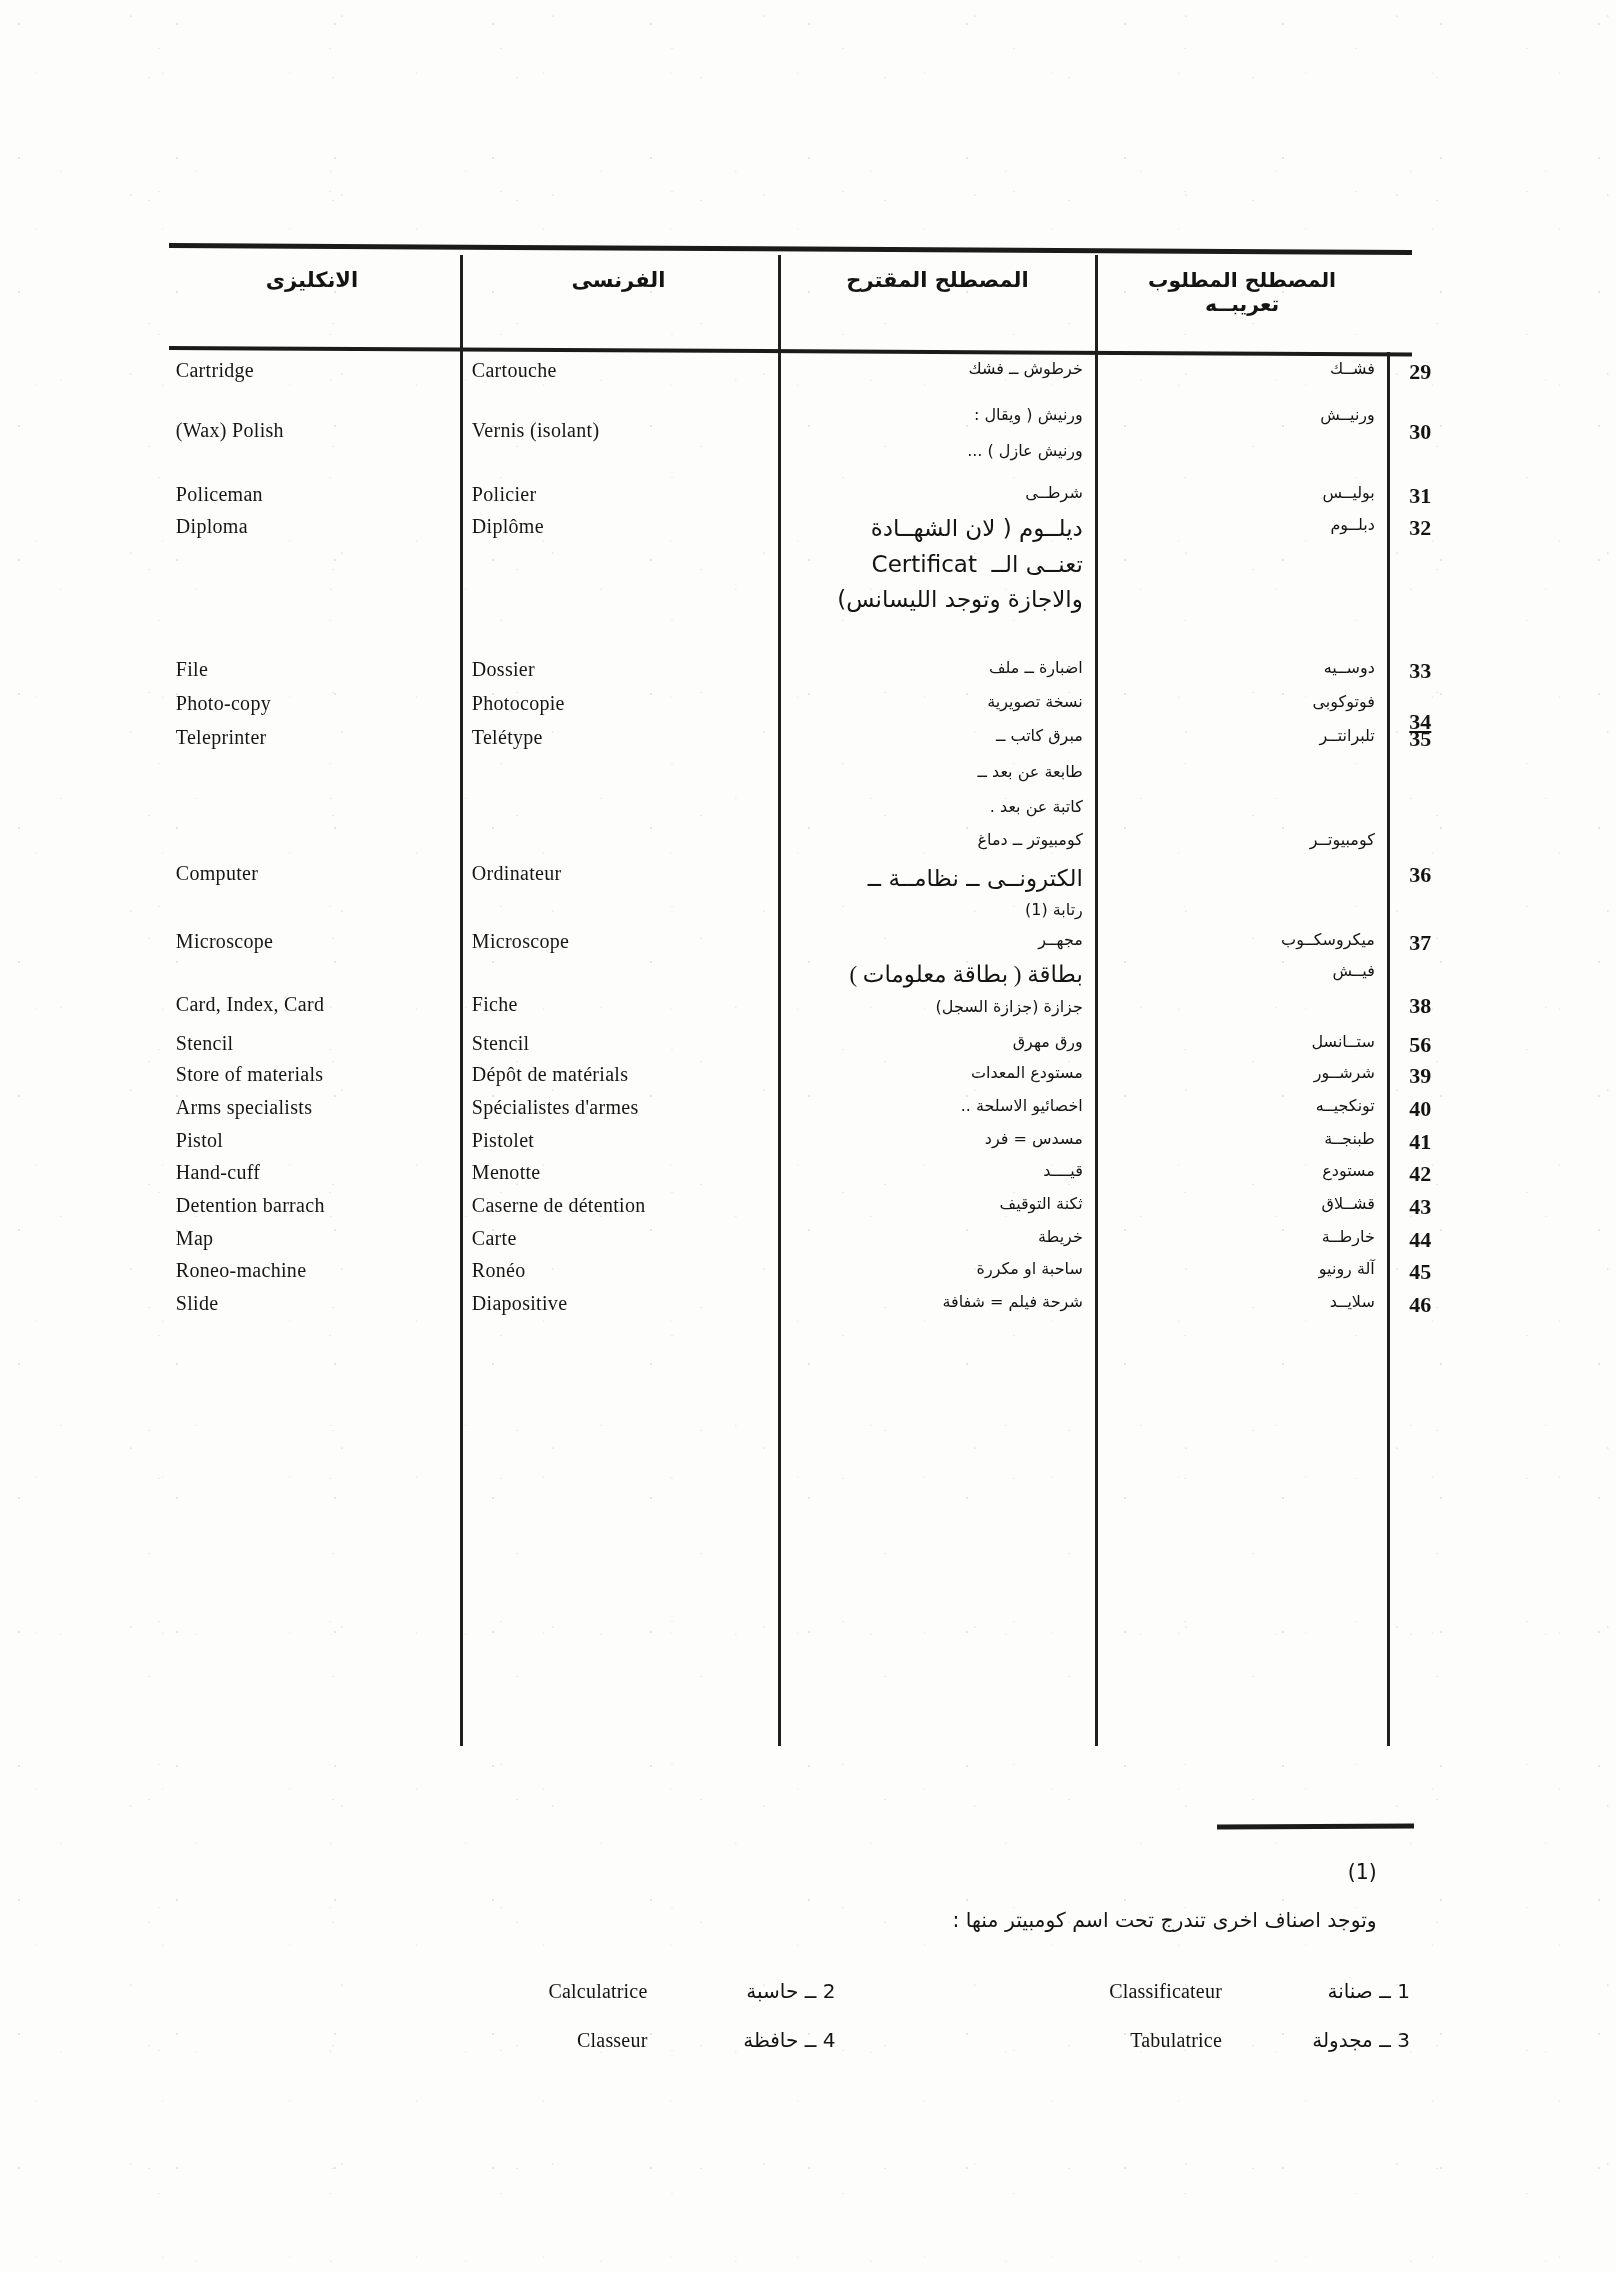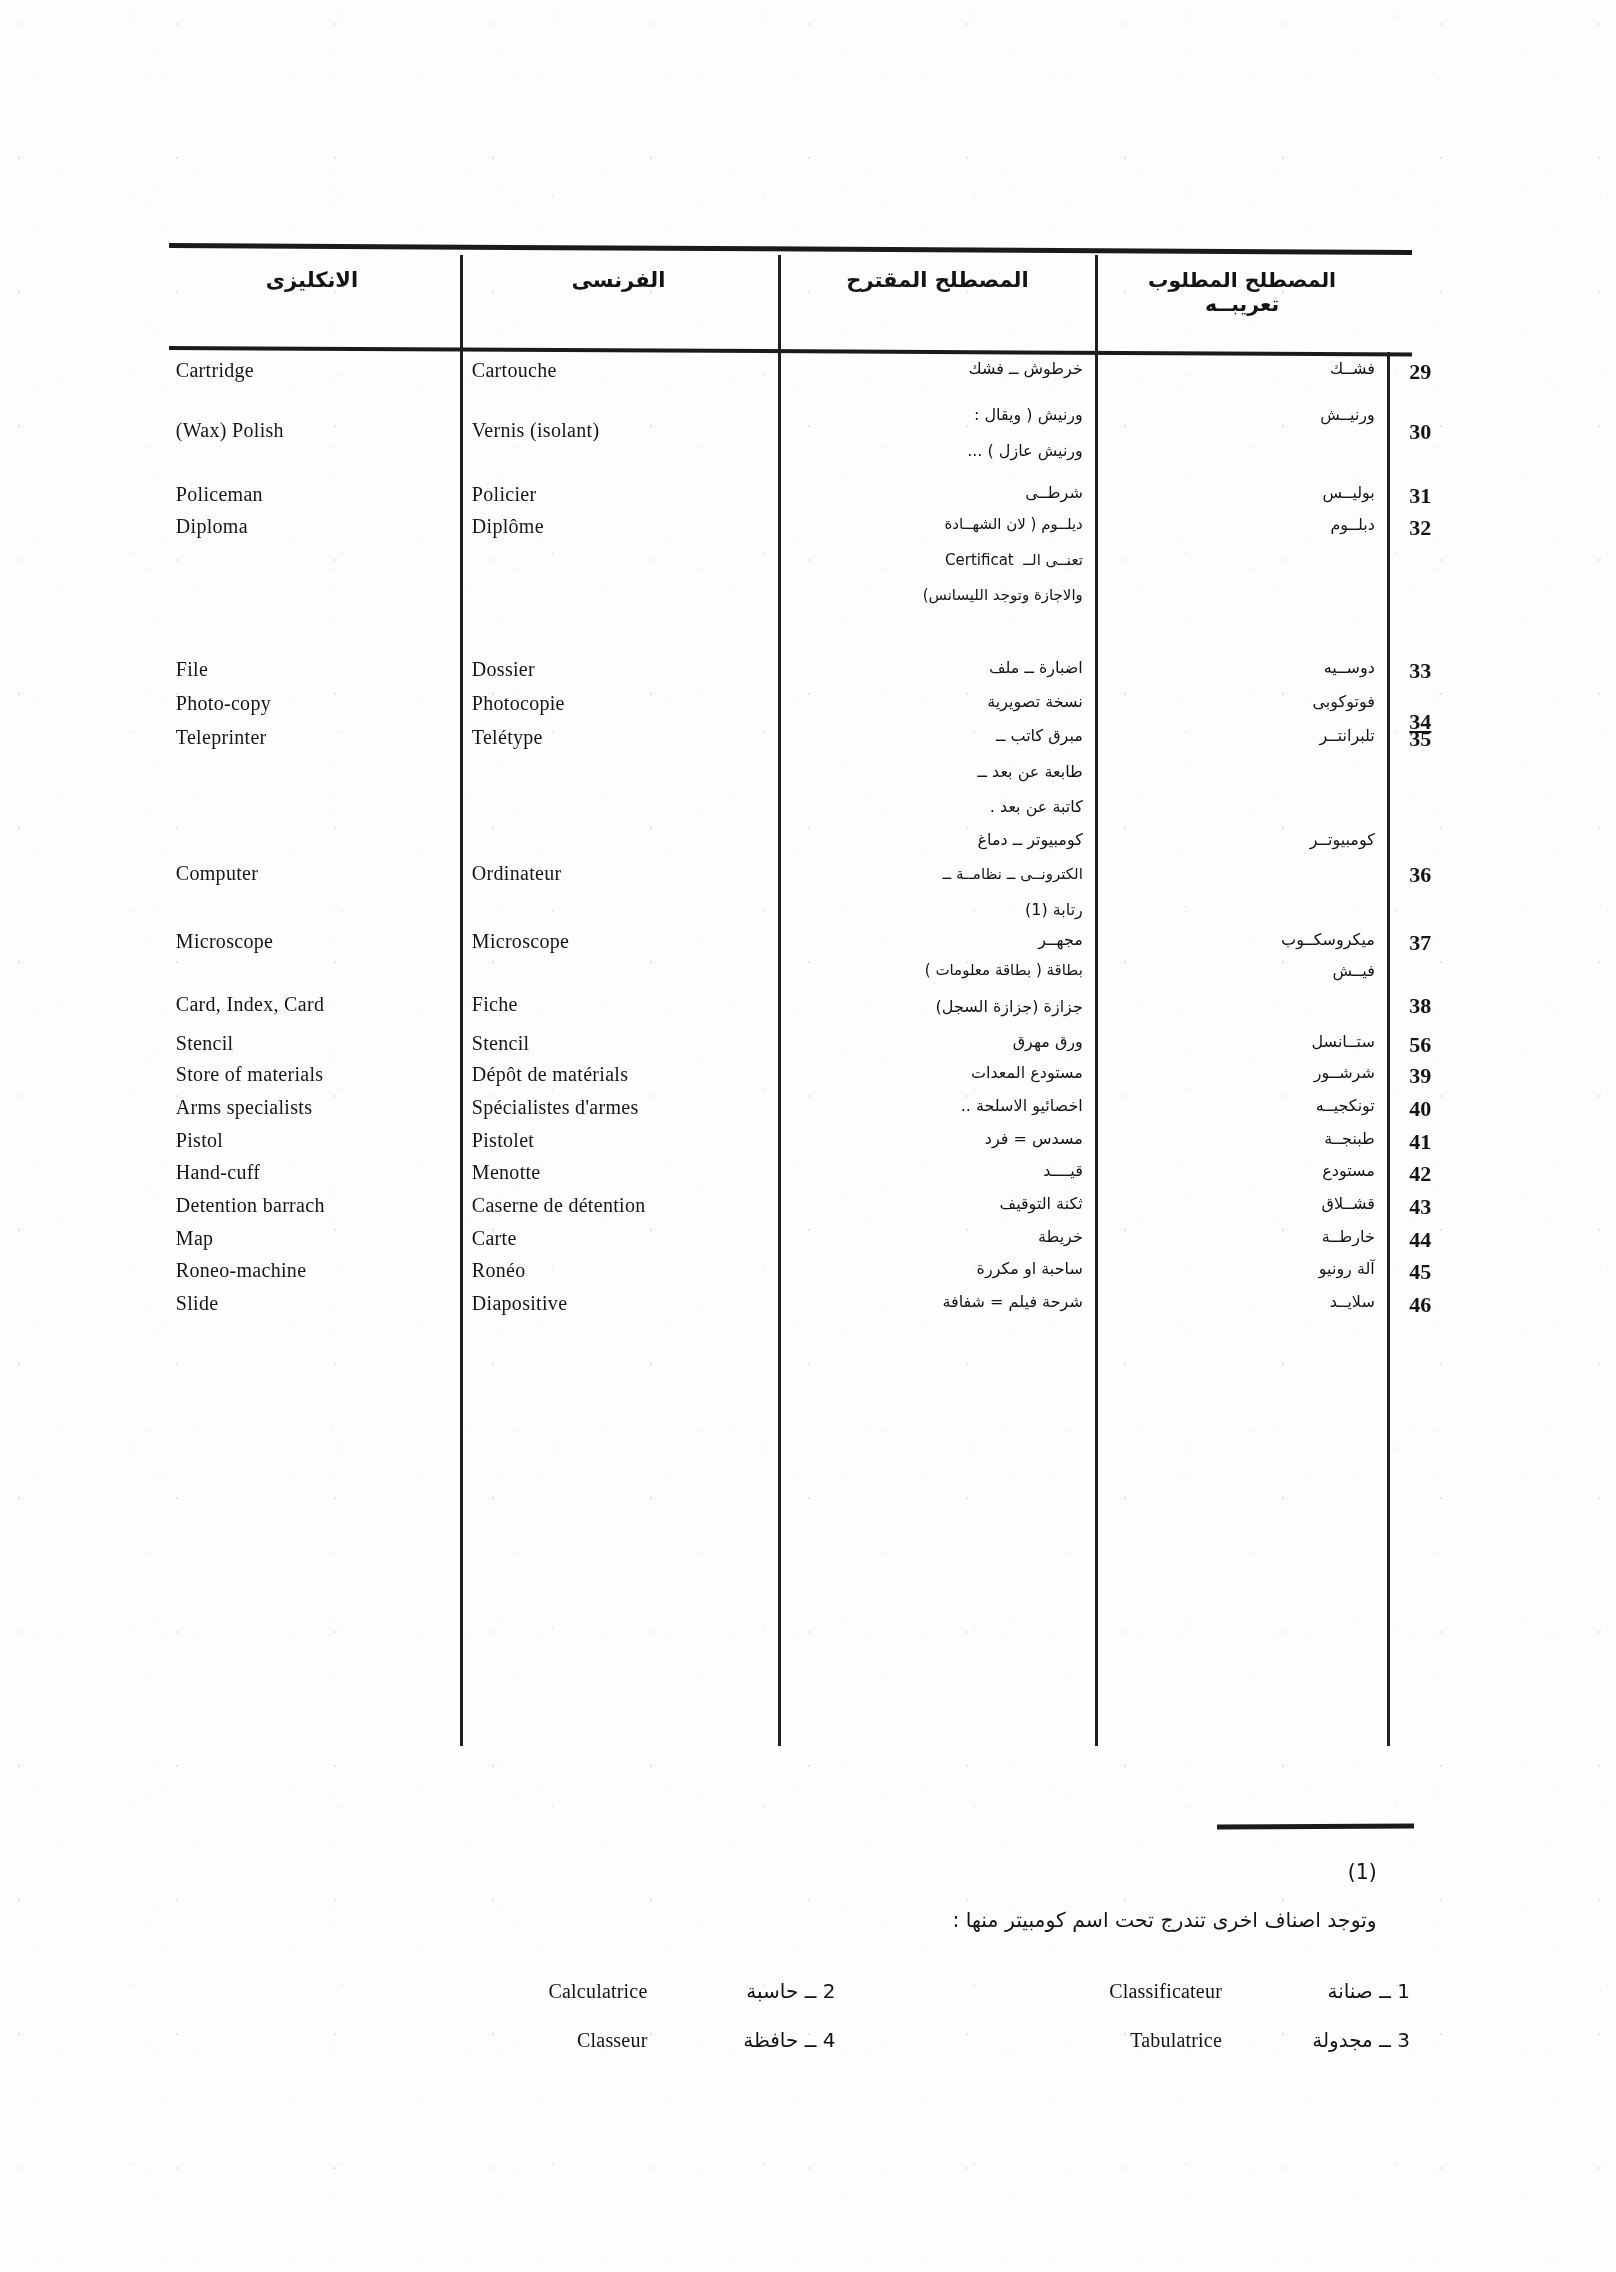--- a/index.html
+++ b/index.html
@@ -120,21 +120,21 @@
   .fr-txt { left: 6.8px; }
 
   .ar-txt {
     font-family: "DejaVu Sans", "Liberation Sans", sans-serif;
     font-size: 16px;
     direction: rtl;
     color: #141414;
     right: 8.2px;
     text-align: right;
   }
-  .ar-txt.ar-small { font-size: 15px; }
+  .ar-txt.ar-small { font-size: 23px; }
 
   .num-txt {
     font-family: "Liberation Serif", "DejaVu Serif", serif;
     font-weight: 700;
     font-size: 22px;
     color: #141414;
     left: 16.3px;
   }
 
   
@@ -276,21 +276,21 @@
           <div class="ln ar-txt ar-small" style="top: 227px;">والاجازة وتوجد الليسانس)</div>
           <div class="ln ar-txt" style="top: 299px;">اضبارة ــ ملف</div>
           <div class="ln ar-txt" style="top: 333px;">نسخة تصويرية</div>
           <div class="ln ar-txt" style="top: 367px;">مبرق كاتب ــ</div>
           <div class="ln ar-txt" style="top: 403px;">طابعة عن بعد ــ</div>
           <div class="ln ar-txt" style="top: 438px;">كاتبة عن بعد .</div>
           <div class="ln ar-txt" style="top: 471px;">كومبيوتر ــ دماغ</div>
           <div class="ln ar-txt ar-small" style="top: 506px;">الكترونــى ــ نظامــة ــ</div>
           <div class="ln ar-txt" style="top: 541px;">رتابة (1)</div>
           <div class="ln ar-txt" style="top: 571px;">مجهــر</div>
-          <div class="ln ar-txt ar-small" style="top: 602px;">بطاقة ( بطاقة معلومات )</div>
+          <div class="ln ar-txt ar-small" style="top: 602px; font-family: Liberation Serif, serif;">بطاقة ( بطاقة معلومات )</div>
           <div class="ln ar-txt" style="top: 638px;">جزازة (جزازة السجل)</div>
           <div class="ln ar-txt" style="top: 673px;">ورق مهرق</div>
           <div class="ln ar-txt" style="top: 704px;">مستودع المعدات</div>
           <div class="ln ar-txt" style="top: 737px;">اخصائيو الاسلحة ..</div>
           <div class="ln ar-txt" style="top: 770px;">مسدس = فرد</div>
           <div class="ln ar-txt" style="top: 802px;">قيــــد</div>
           <div class="ln ar-txt" style="top: 835px;">ثكنة التوقيف</div>
           <div class="ln ar-txt" style="top: 868px;">خريطة</div>
           <div class="ln ar-txt" style="top: 900px;">ساحبة او مكررة</div>
           <div class="ln ar-txt" style="top: 933px;">شرحة فيلم = شفافة</div>

